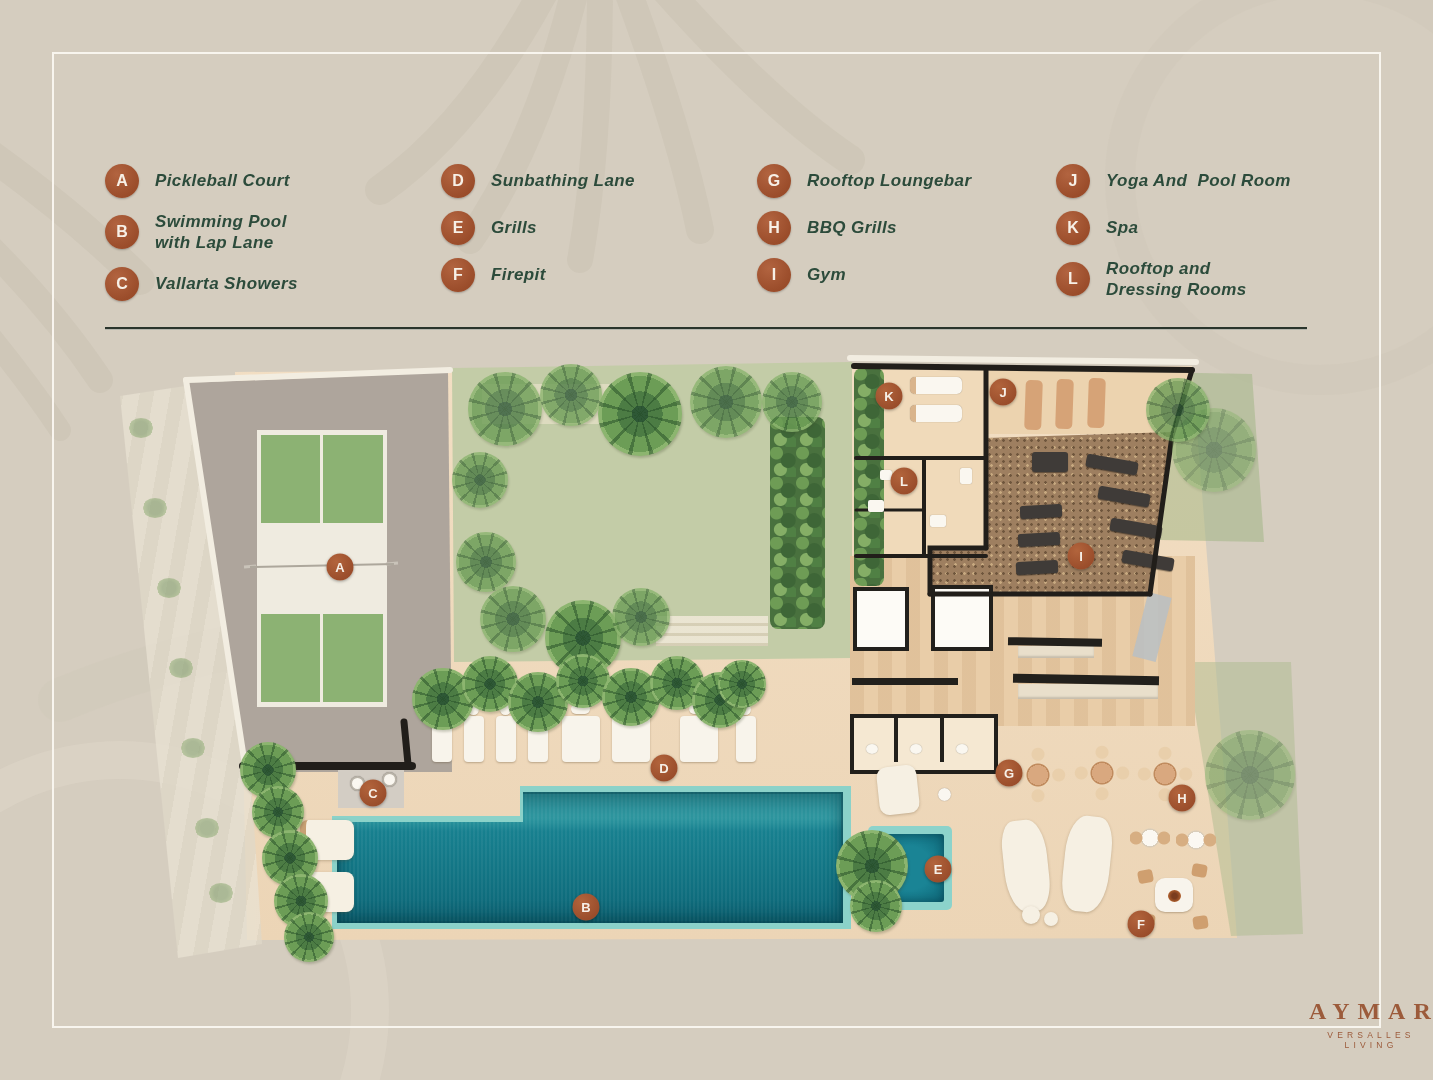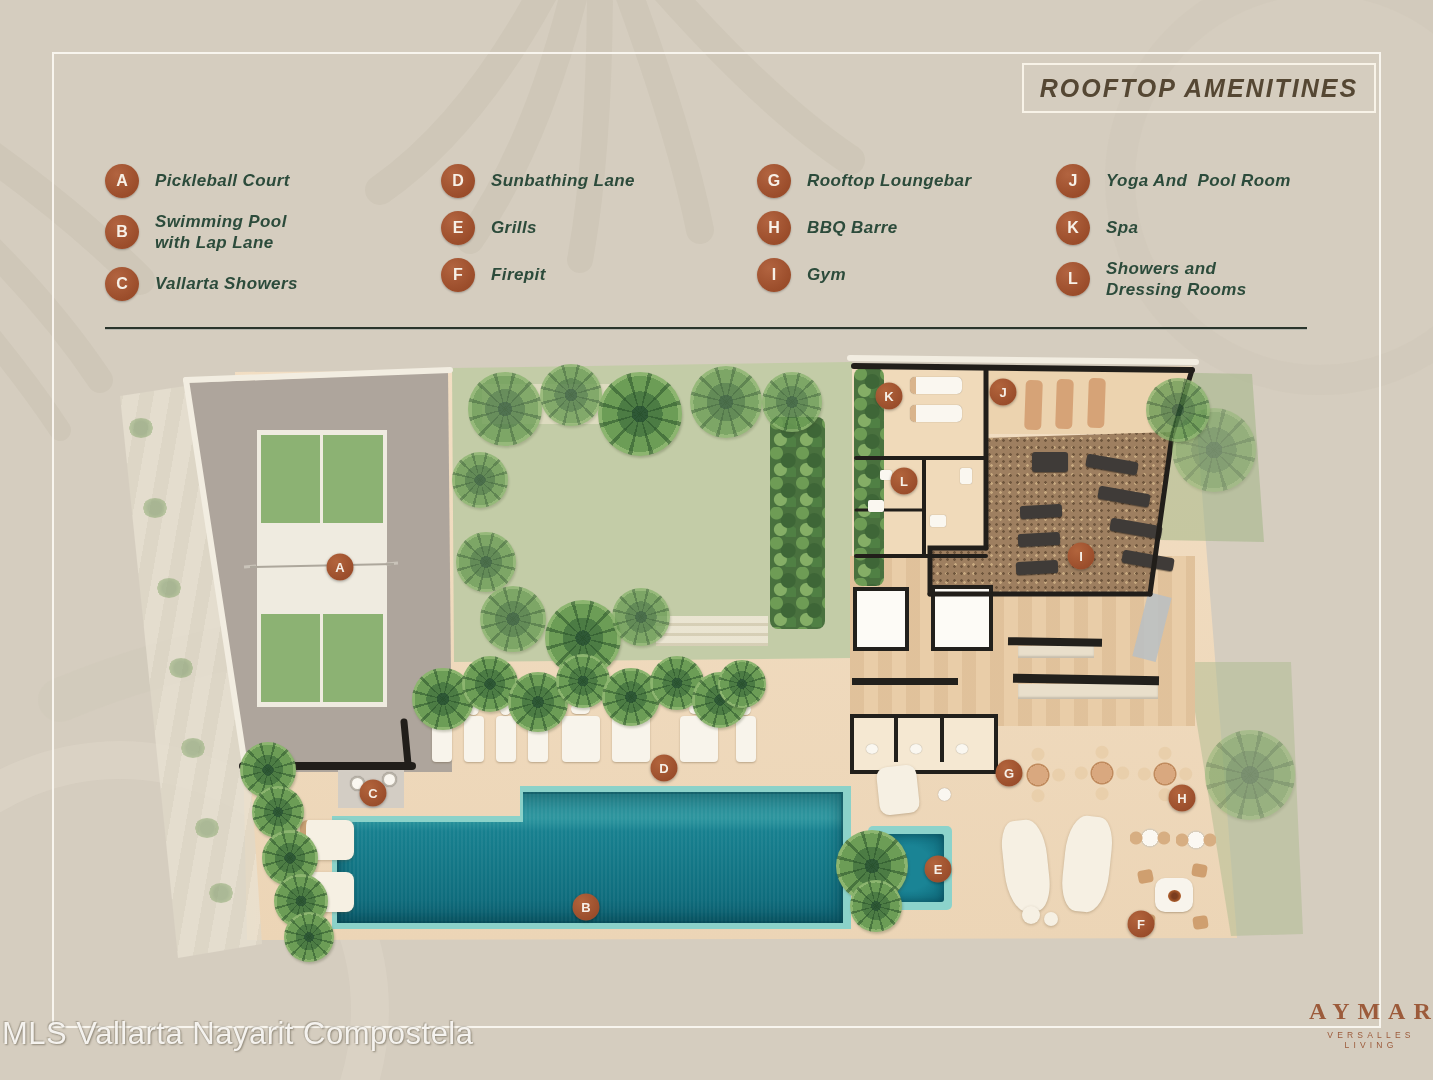--- a/index.html
+++ b/index.html
@@ -309,23 +309,20 @@
         <div class="pmarker" style="left: 1182px; top: 798px;">H</div>
         <div class="pmarker" style="left: 1081px; top: 556px;">I</div>
         <div class="pmarker" style="left: 1003px; top: 392px;">J</div>
         <div class="pmarker" style="left: 889px; top: 396px;">K</div>
         <div class="pmarker" style="left: 904px; top: 481px;">L</div>
       </div>
   </div>
 
   <div id="frame"></div>
 
-  <div id="title-box">
-    <span>ROOFTOP AMENITINES</span>
-  </div>
 
   <div id="legend">
       <div class="legend-col" style="left: 105px;">
         <div class="legend-row">
           <span class="lcirc">A</span>
           <span class="llabel">Pickleball Court</span>
         </div>
         <div class="legend-row">
           <span class="lcirc">B</span>
           <span class="llabel">Swimming Pool
@@ -350,44 +347,43 @@
           <span class="llabel">Firepit</span>
         </div>
       </div>
       <div class="legend-col" style="left: 757px;">
         <div class="legend-row">
           <span class="lcirc">G</span>
           <span class="llabel">Rooftop Loungebar</span>
         </div>
         <div class="legend-row">
           <span class="lcirc">H</span>
-          <span class="llabel">BBQ Barre</span>
+          <span class="llabel">BBQ Grills</span>
         </div>
         <div class="legend-row">
           <span class="lcirc">I</span>
           <span class="llabel">Gym</span>
         </div>
       </div>
       <div class="legend-col" style="left: 1056px;">
         <div class="legend-row">
           <span class="lcirc">J</span>
           <span class="llabel">Yoga And  Pool Room</span>
         </div>
         <div class="legend-row">
           <span class="lcirc">K</span>
           <span class="llabel">Spa</span>
         </div>
         <div class="legend-row">
           <span class="lcirc">L</span>
-          <span class="llabel">Showers and
+          <span class="llabel">Rooftop and
 Dressing Rooms</span>
         </div>
       </div>
     </div>
   <div id="divider"></div>
 
   <div id="logo">
     <div class="logo-name">AYMARA</div>
     <div class="logo-tag">VERSALLES LIVING</div>
   </div>
 
-  <div id="watermark">MLS Vallarta Nayarit Compostela</div>
 </div>
 
 </body></html>

